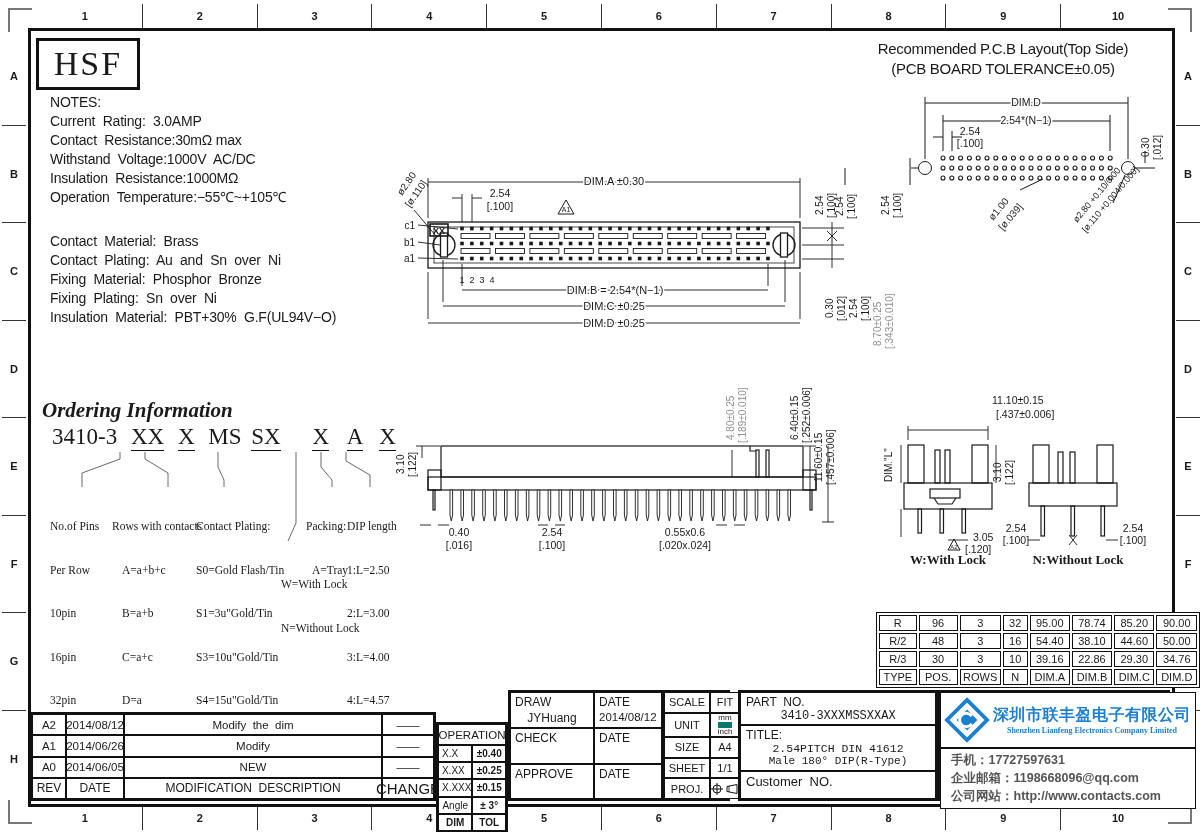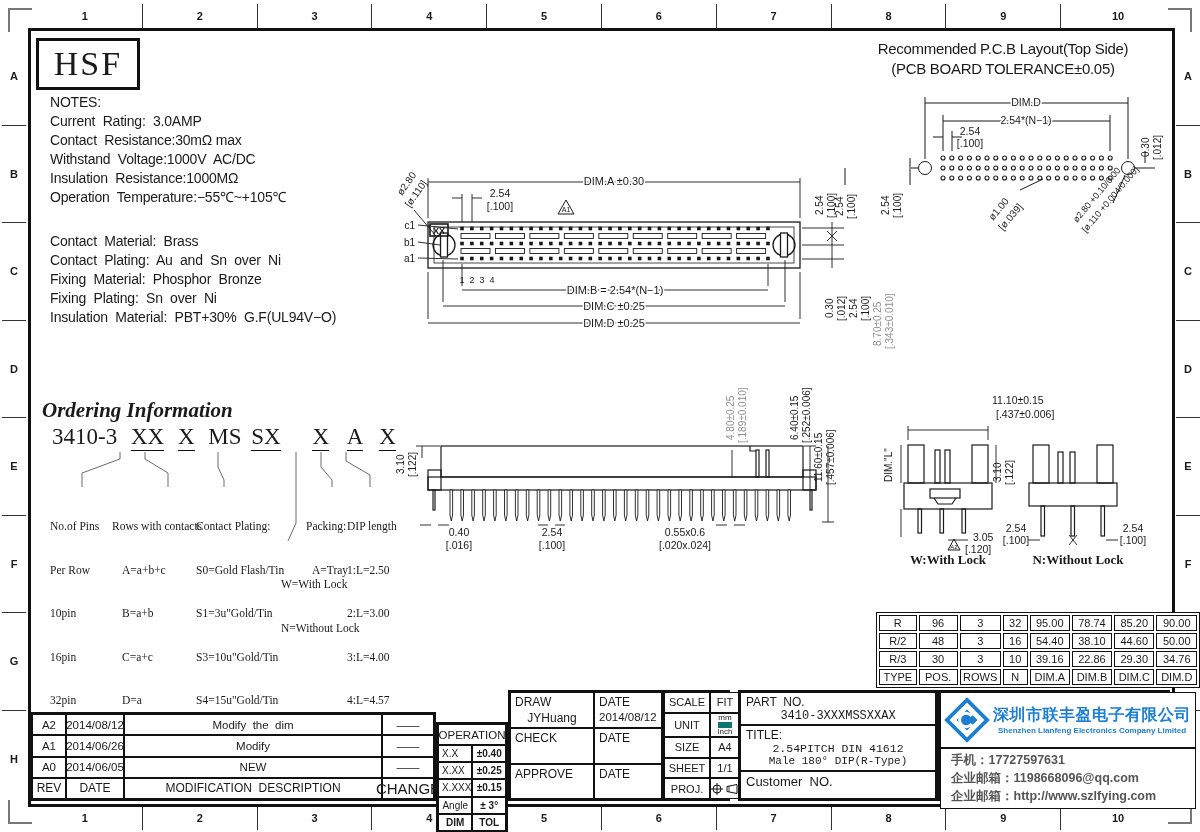--- a/index.html
+++ b/index.html
@@ -31,21 +31,21 @@
   .ord-code{font-family:"Liberation Serif",serif;font-size:23px;}
   .ord-code span{display:inline-block;}
   .ord-code .u{border-bottom:1.5px solid #111;}
   .ord-col{font-family:"Liberation Serif",serif;font-size:11.5px;line-height:14.5px;white-space:pre;}
   
   .tbl-border{border:2px solid #111;box-sizing:border-box;}
   .cell{border:1px solid #111;display:flex;align-items:center;justify-content:center;
         font-size:11.5px;box-sizing:border-box;background:#fff;}
   .lab{font-size:11px;}
   .mono{font-family:"Liberation Mono",monospace;}
-  .serifb{font-family:Liberation Sans, sans-serif;font-weight:bold;}
+  .serifb{font-family:Liberation Serif, serif;font-weight:bold;}
   svg{overflow:visible;}
   svg text{font-family:"Liberation Sans",sans-serif;fill:#1a1a1a;}
   .halo{paint-order:stroke;stroke:#ffffff;stroke-width:3px;}
   .gray{fill:#8f8f8f;}
   #dimtable{border-collapse:separate;border-spacing:2px;background:#fff;border:1.5px solid #111;}
   #dimtable td{border:1px solid #111;font-size:11px;text-align:center;padding:0 2px;height:14px;}
 </style>
 </head>
 <body>
 
@@ -735,17 +735,17 @@
         <path d="M28,19 A7,7 0 1 0 28,27" fill="none" stroke="#ffffff" stroke-width="3"></path>
       </svg>
       <div style="display:flex;flex-direction:column;align-items:center;flex:1;">
         <span style="color:#1b7fd4;font-weight:bold;font-size:16px;letter-spacing:0.5px;white-space:nowrap;">深圳市联丰盈电子有限公司</span>
         <span class="serifb" style="color:#1b7fd4;font-size:8px;white-space:nowrap;">Shenzhen Lianfeng Electronics Company Limited</span>
       </div>
     </div>
     <div class="cell" style="flex-direction:column;align-items:flex-start;padding:3px 10px;justify-content:center;gap:1px;">
       <span style="font-size:12.5px;font-weight:bold;color:#555;">手机：17727597631</span>
       <span style="font-size:12.5px;font-weight:bold;color:#555;">企业邮箱：1198668096@qq.com</span>
-      <span style="font-size:12.5px;font-weight:bold;color:#555;">企业邮箱：http://www.szlfying.com</span>
+      <span style="font-size:12.5px;font-weight:bold;color:#555;">公司网站：http://www.contacts.com</span>
     </div>
   </div>
 
 </div>
 
 </body></html>

